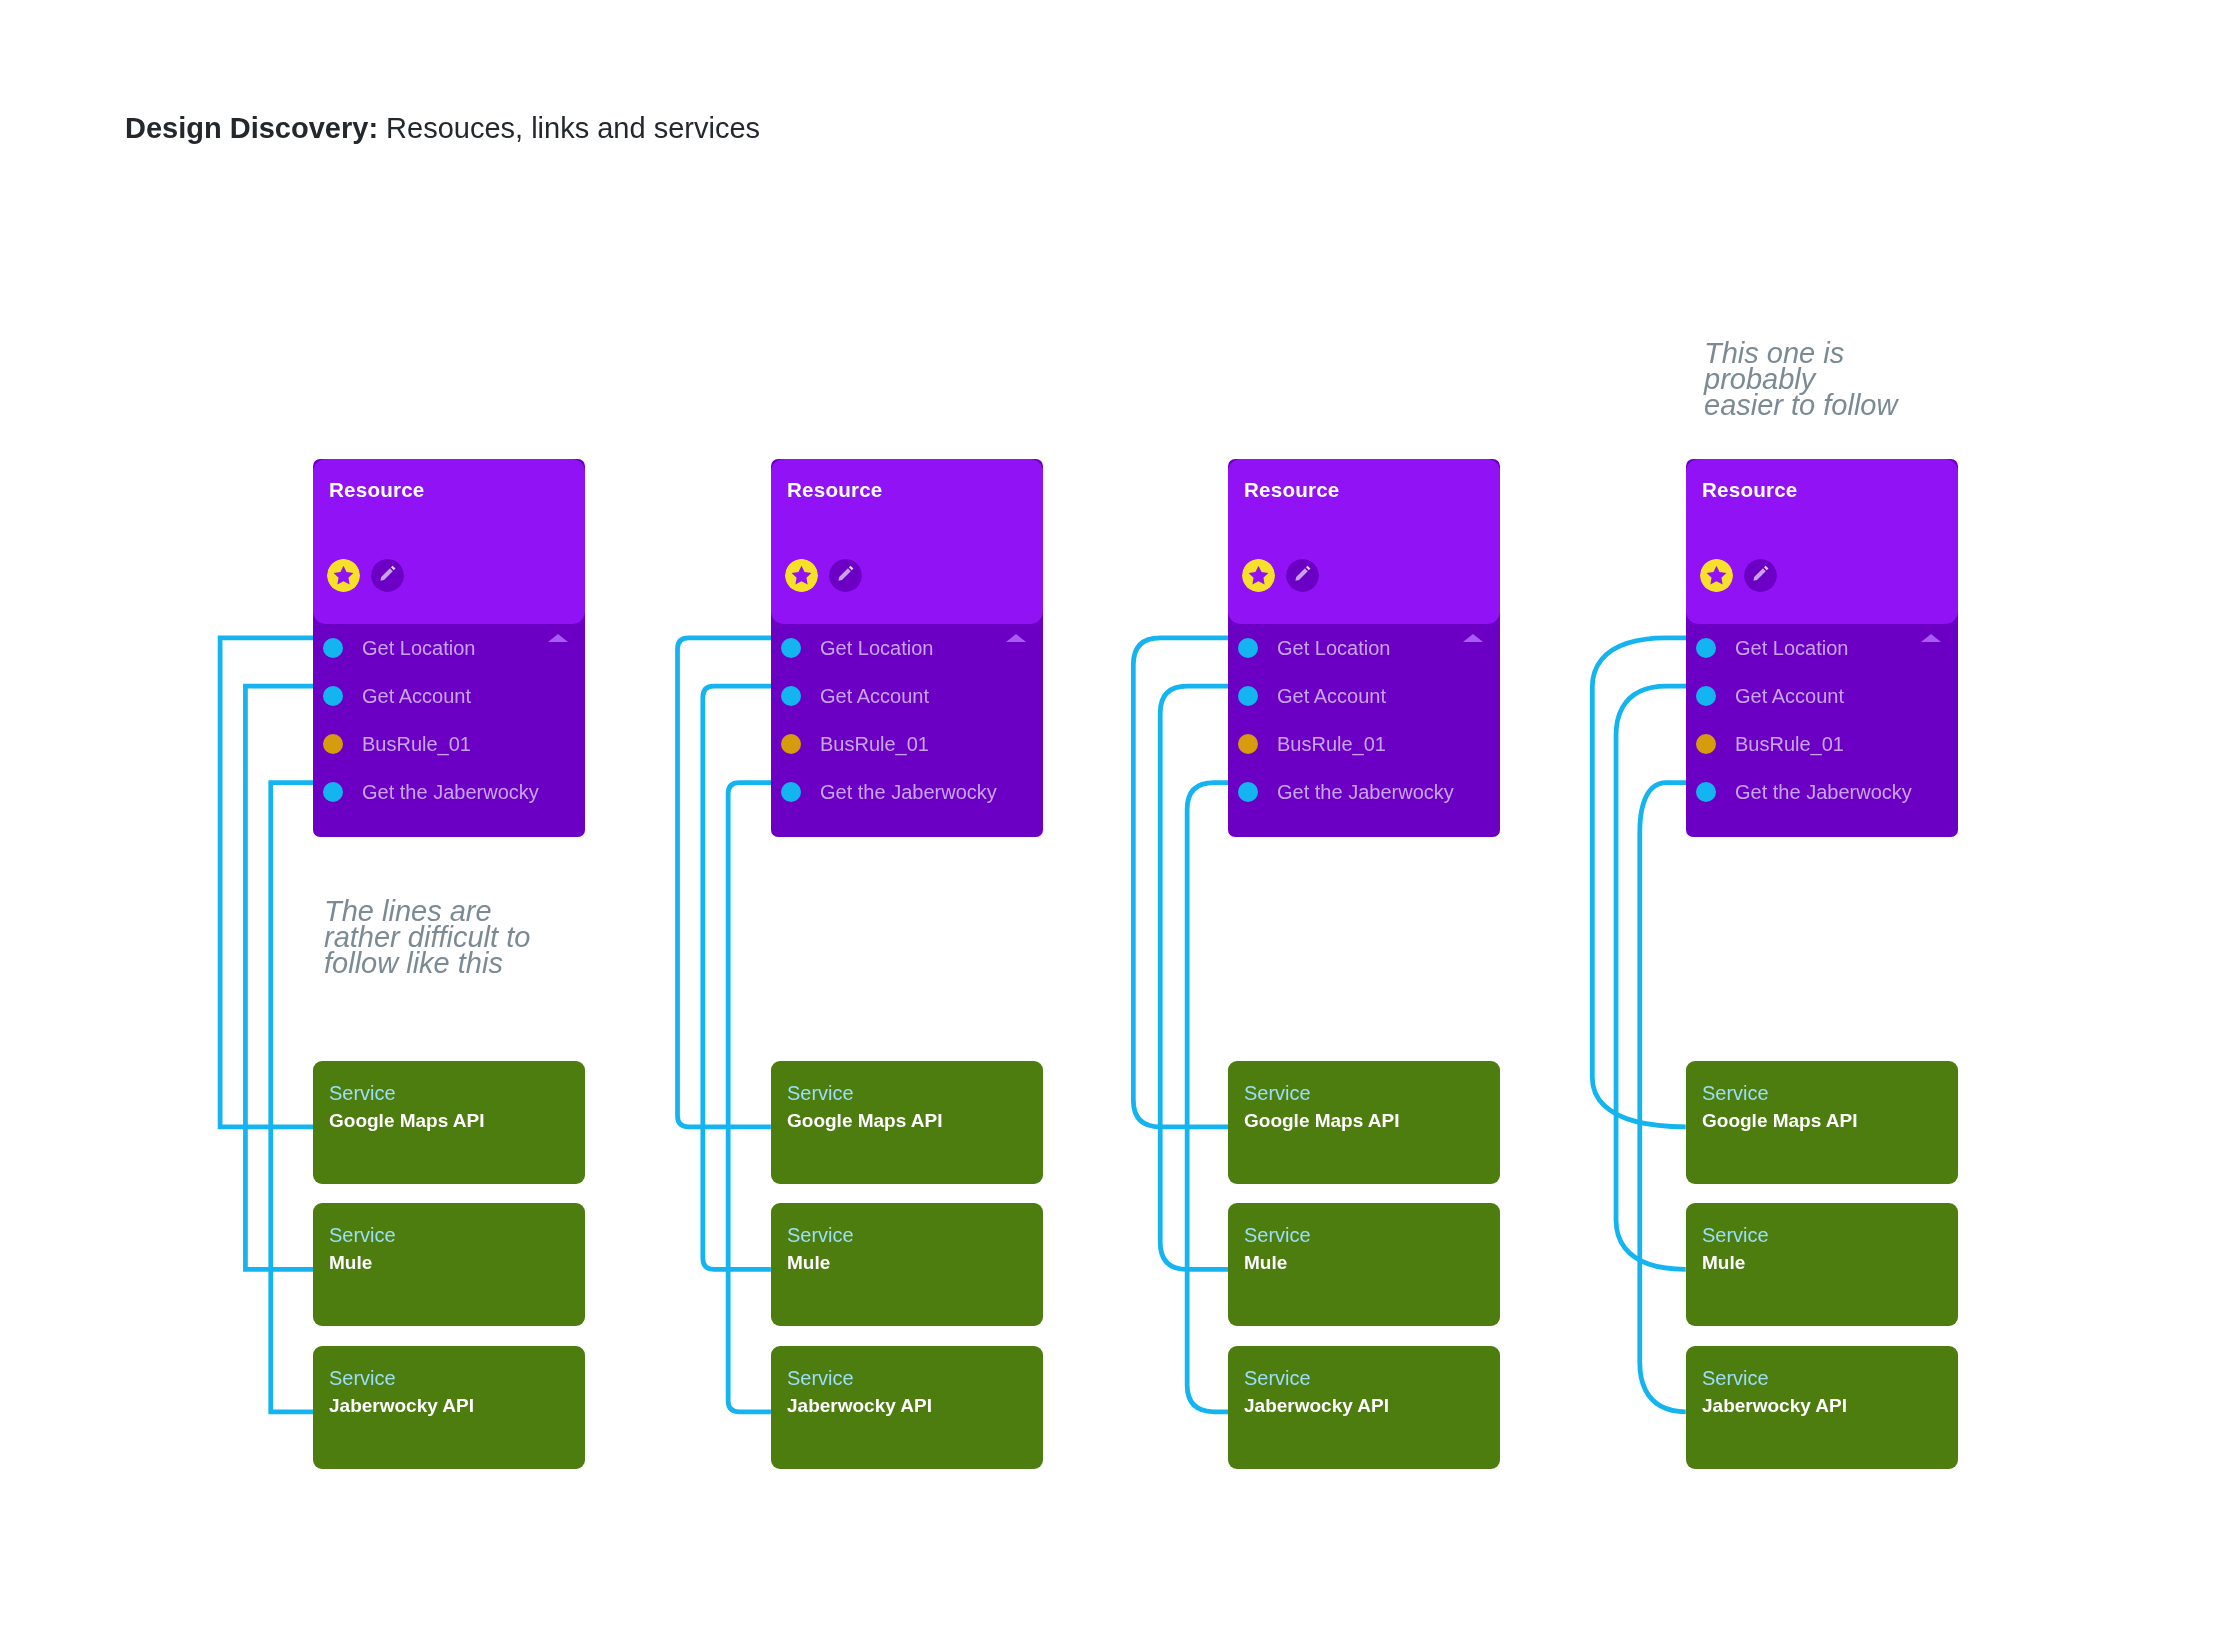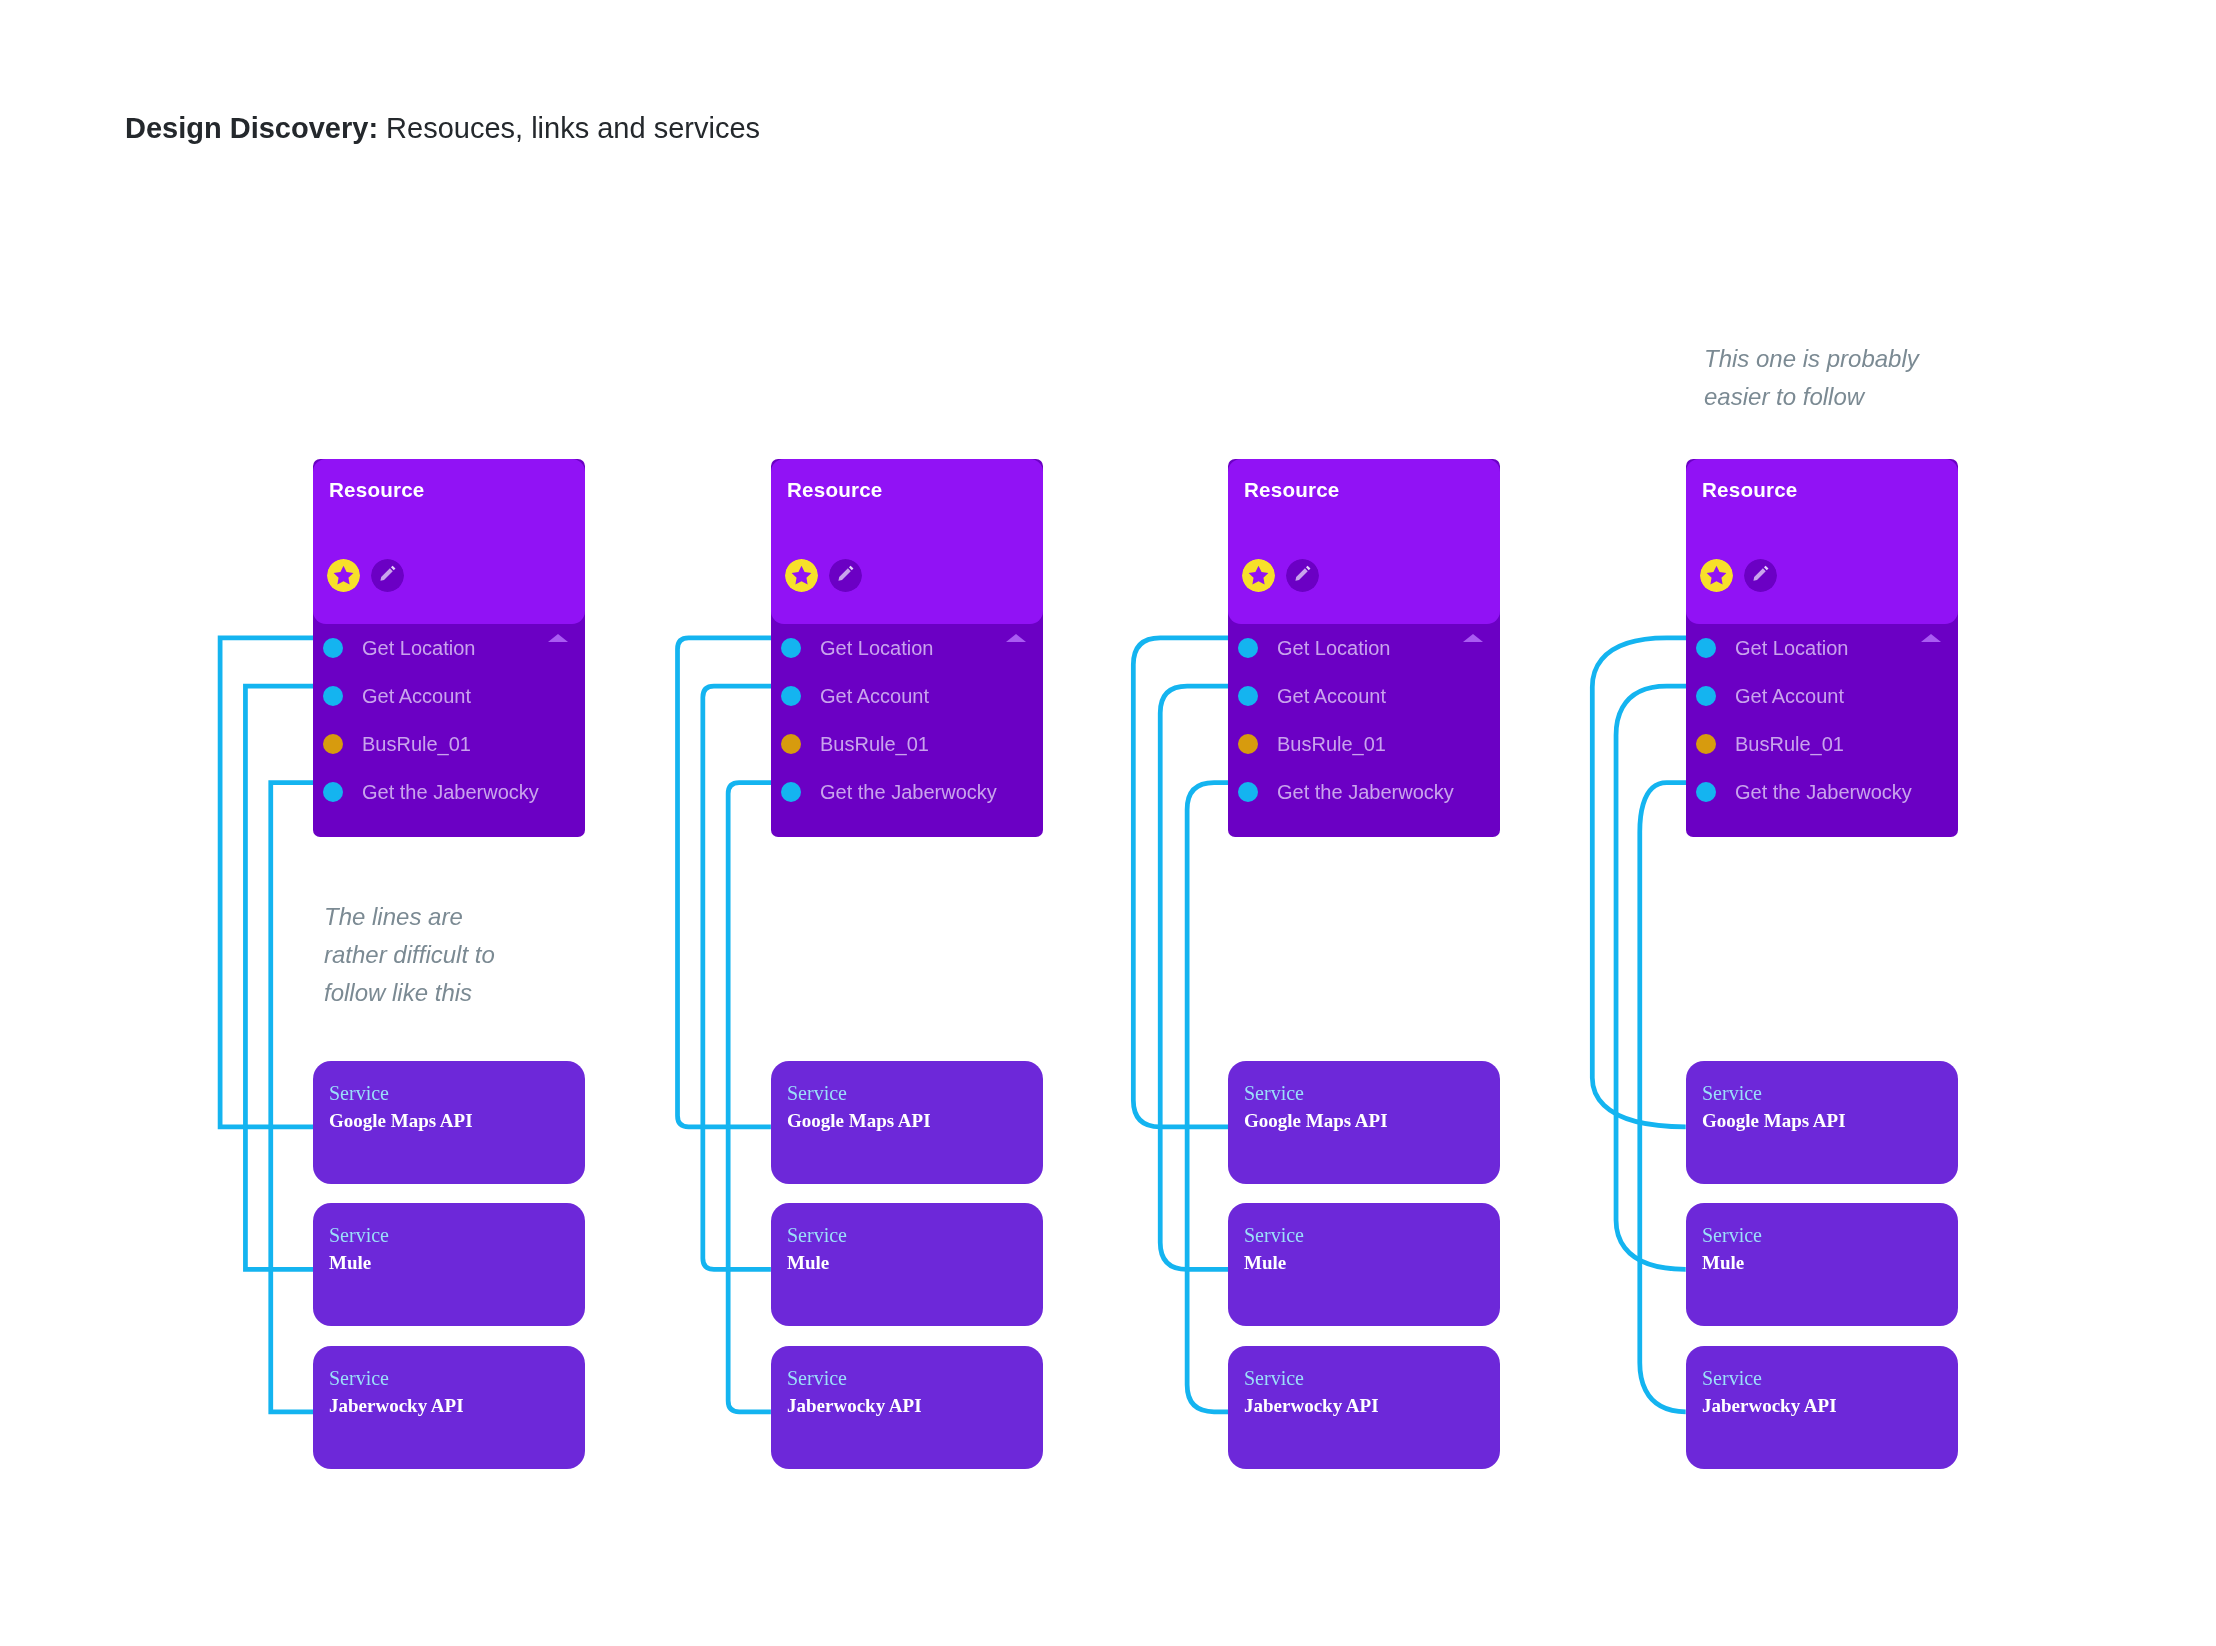--- a/index.html
+++ b/index.html
@@ -17,22 +17,22 @@
     position:absolute;left:125px;top:108px;
     font-size:29px;line-height:41px;color:#24282c;white-space:nowrap;
   }
   .page-title .strong{font-weight:bold;}
   .page-title .rest{font-weight:normal;}
 
   
   .annotation{
     position:absolute;
     font-style:italic;
-    font-size:24px;
-    line-height:38px;
+    font-size:29px;
+    line-height:26px;
     color:#7b8a93;
     white-space:pre-line;
   }
   .ann-left{left:324px;top:898px;width:222px;}
   .ann-right{left:1704px;top:340px;width:253px;}
 
   
   #wires{position:absolute;left:0;top:0;width:2216px;height:1646px;pointer-events:none;}
 
   
@@ -84,23 +84,22 @@
   .op-label{
     margin-left:49px;
     font-size:20px;color:#C9A4EC;white-space:nowrap;
   }
 
   
   .service-card{
     position:absolute;
     width:272px;
     height:123px;
-    border-radius:18px;
-    background:#6d28d9;
-    font-family:Liberation Serif, serif;
+    border-radius:9px;
+    background:#4d7c0f;
   }
   .svc-kind{
     position:absolute;left:16px;top:20.6px;
     font-size:20px;color:#9BDFF9;
   }
   .svc-name{
     position:absolute;left:16px;top:49px;
     font-size:19px;font-weight:bold;color:#ffffff;white-space:nowrap;
   }
 </style>

